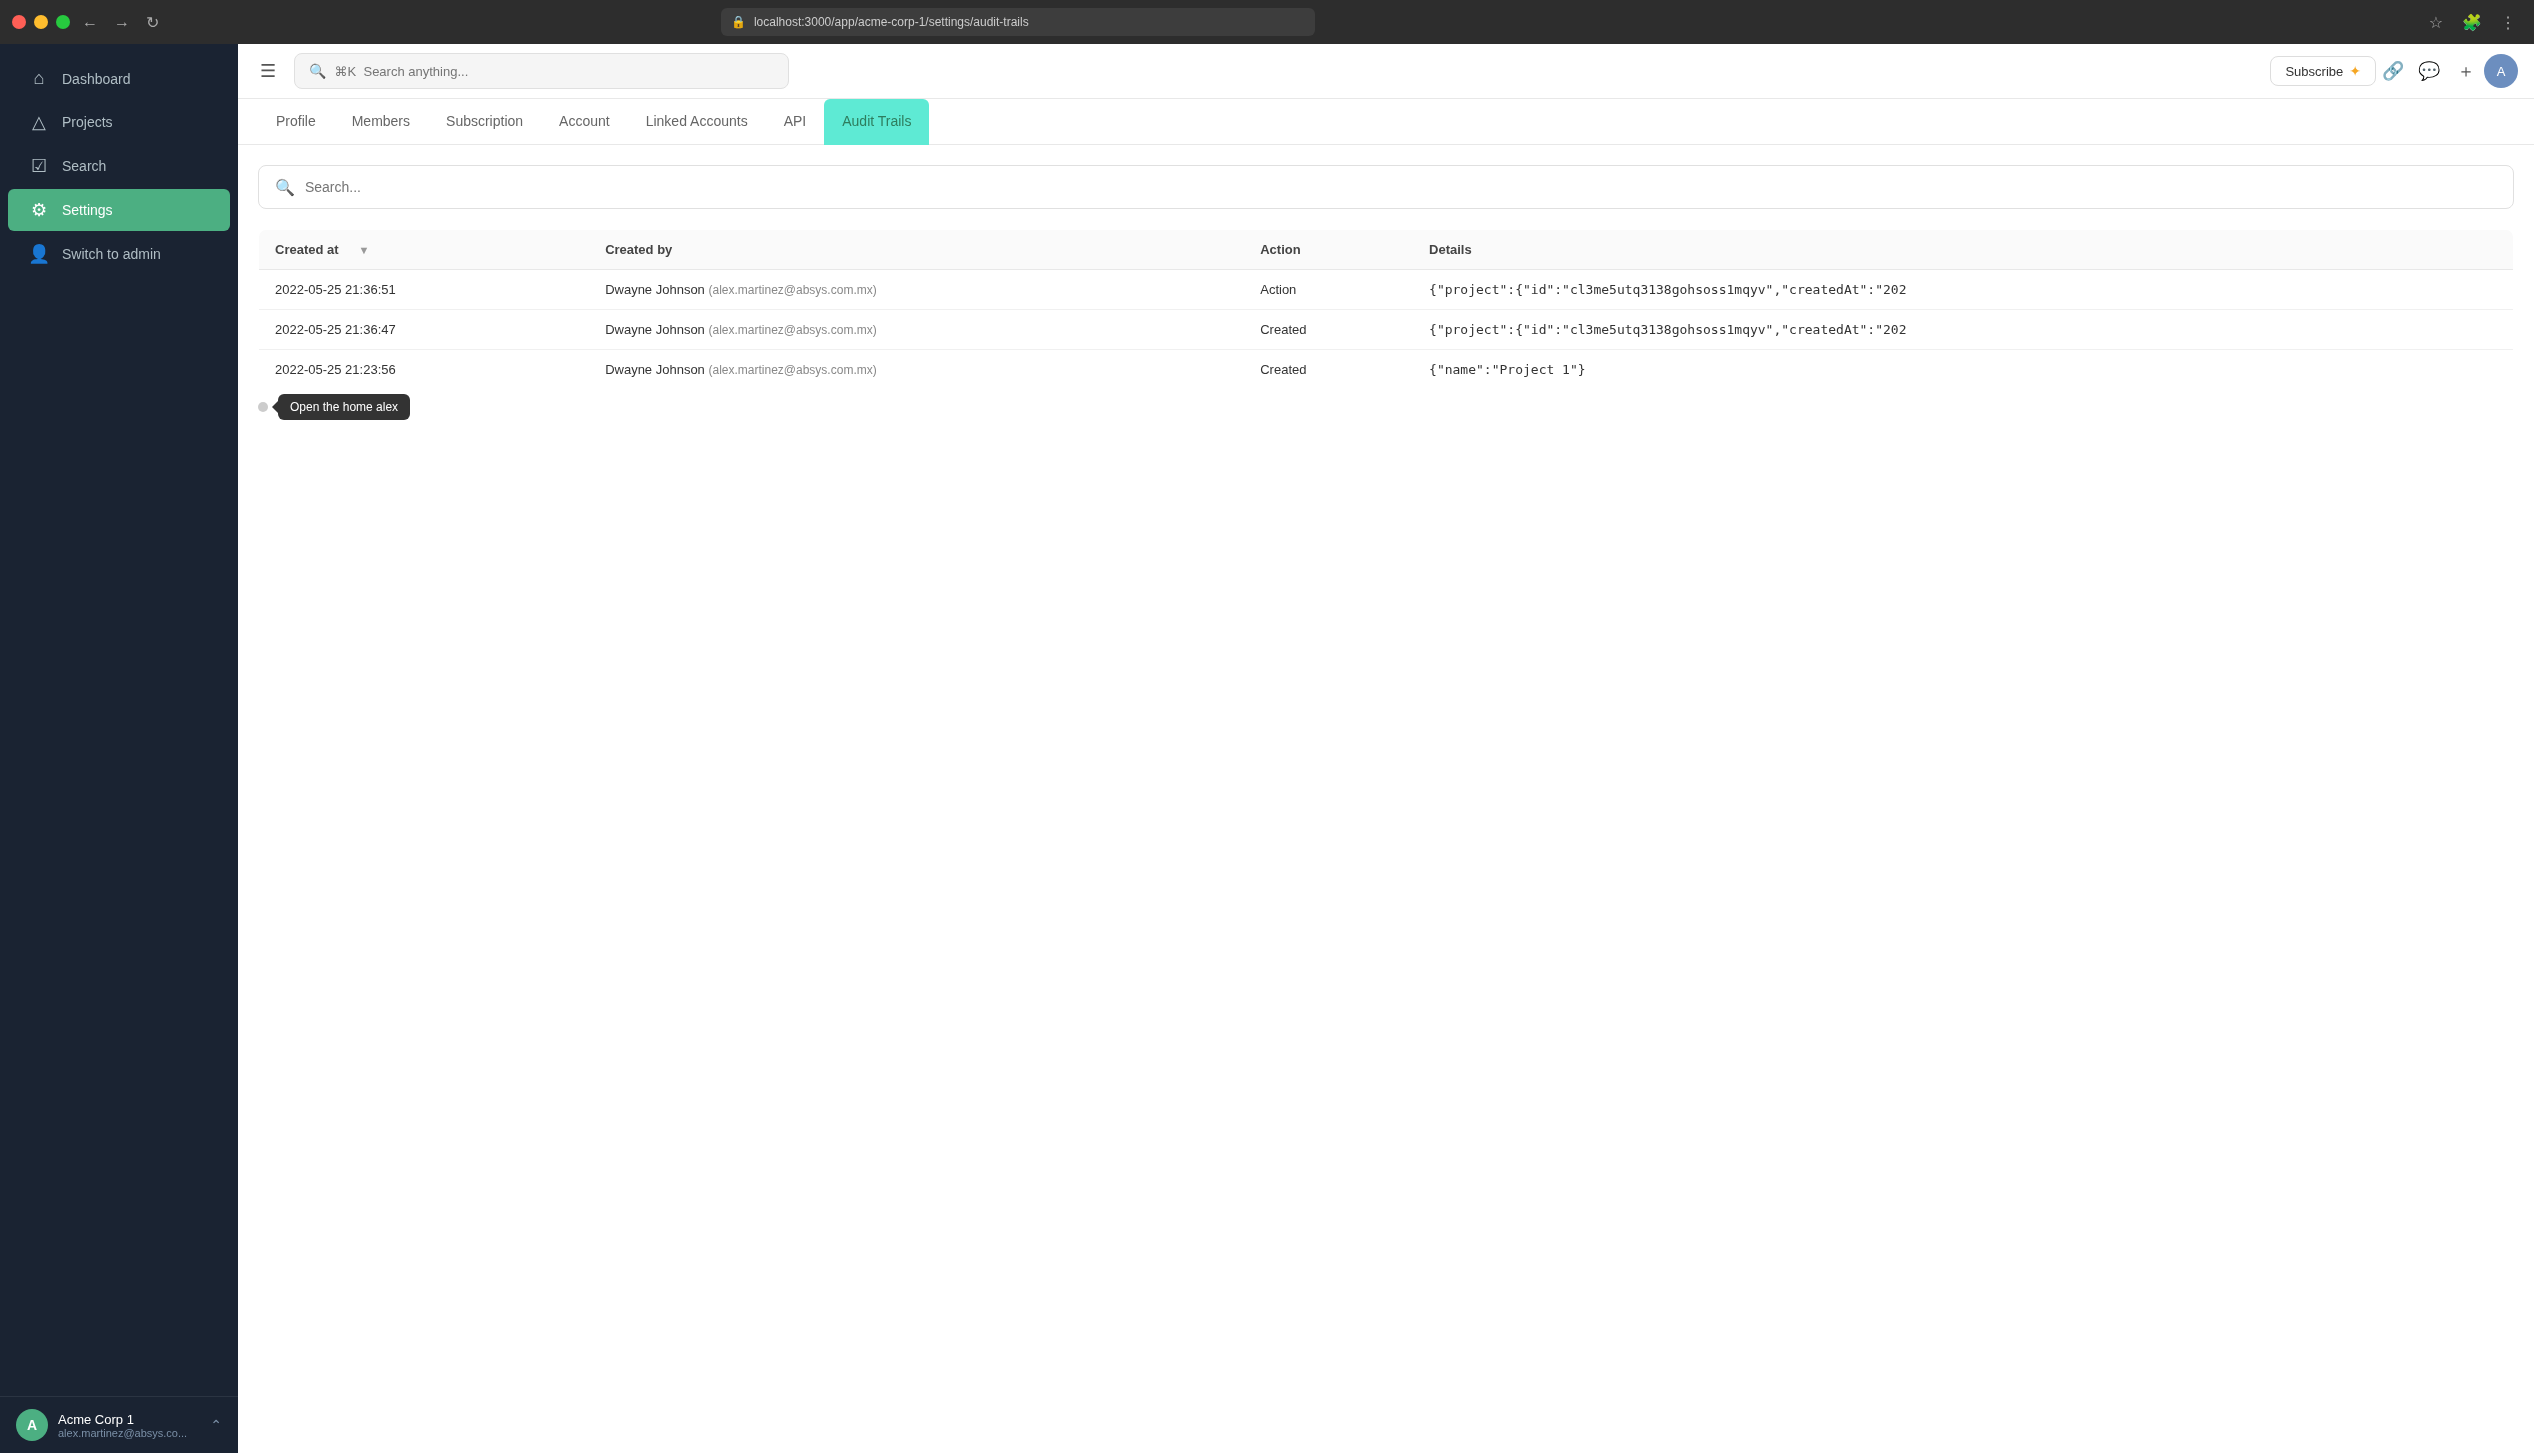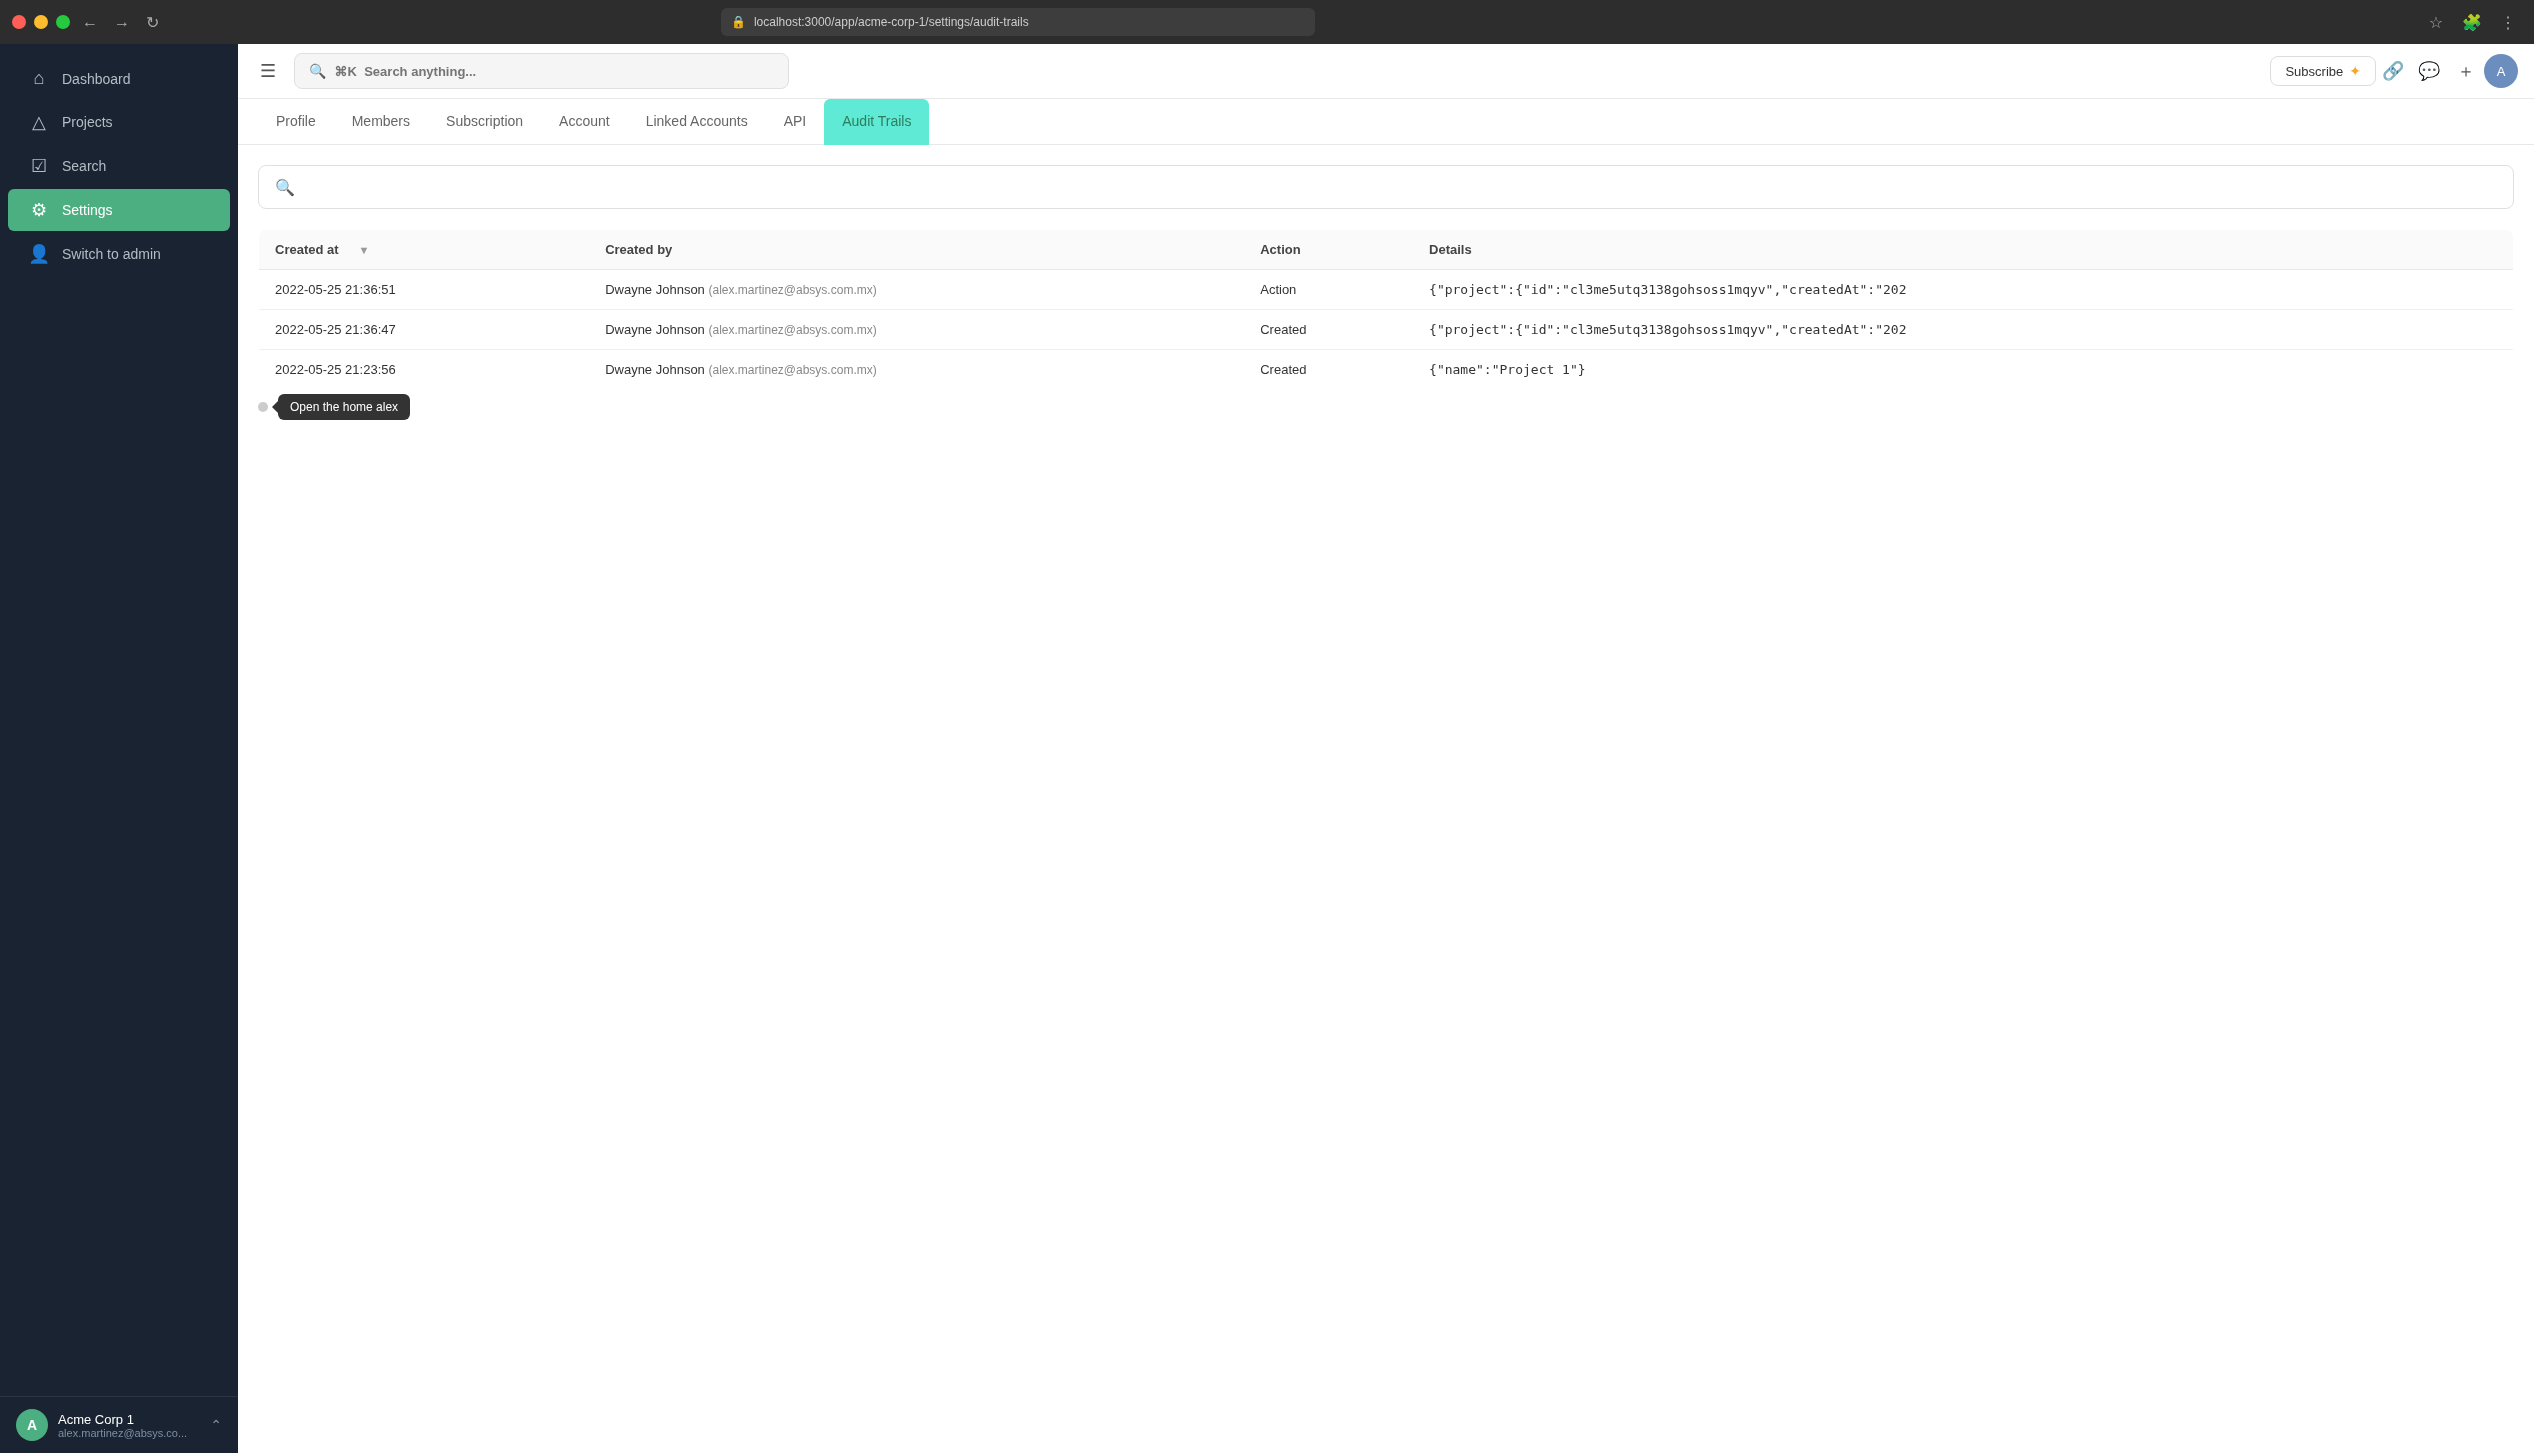--- a/index.html
+++ b/index.html
@@ -101,21 +101,21 @@
       display: flex;
       align-items: center;
       gap: 8px;
       background: #f5f5f5;
       border: 1px solid #e0e0e0;
       border-radius: 8px;
       padding: 0 14px;
       height: 36px;
       max-width: 495px;
     }
-    .topbar-search input { border: none; background: none; outline: none; font-size: 13px; color: #c2410c; flex: 1; font-weight: bold; }
+    .topbar-search input { border: none; background: none; outline: none; font-size: 13px; color: #c2410c; flex: 1; }
     .topbar-search-icon { color: #999; font-size: 14px; }
     .topbar-actions { display: flex; align-items: center; gap: 0; margin-left: auto; }
     .subscribe-btn {
       display: flex; align-items: center; gap: 6px;
       background: #fff; border: 1px solid #ddd; border-radius: 8px;
       padding: 6px 14px; font-size: 13px; cursor: pointer; color: #333;
     }
     .subscribe-btn .star-icon { color: #f5a623; font-size: 14px; }
     .topbar-icon-btn { background: none; border: none; cursor: pointer; width: 36px; height: 36px; display: flex; align-items: center; justify-content: center; border-radius: 6px; color: #555; font-size: 18px; }
     .topbar-user-avatar {
@@ -315,20 +315,21 @@
       <div class="page-tab active">
         <span>Audit Trails</span>
       </div>
     </div>
 
     <div class="content-area">
 
       
       <div class="content-search">
         <span class="content-search-icon">🔍</span>
+        <input type="text" placeholder="Search..." style="">
       </div>
 
       
       <table class="audit-table">
         <thead>
           <tr>
             <th>
               <div class="th-sort">
                 <span>Created at</span>
                 <span class="sort-icon">▼</span>

